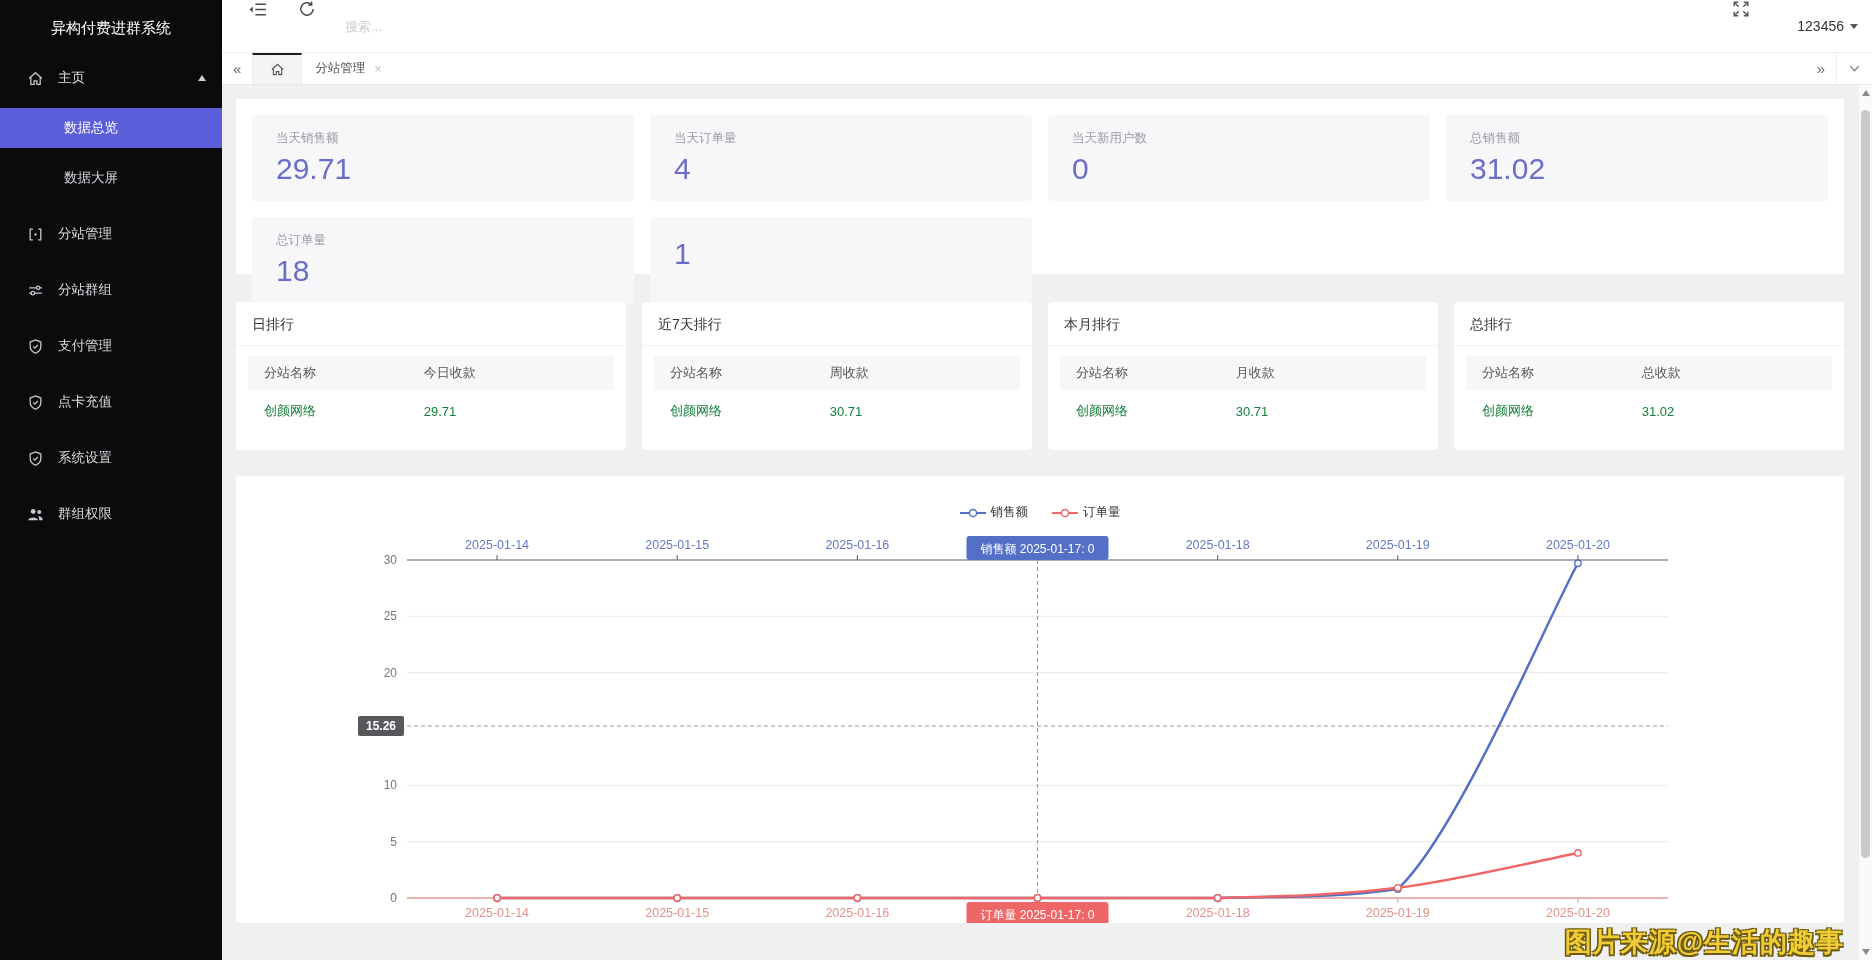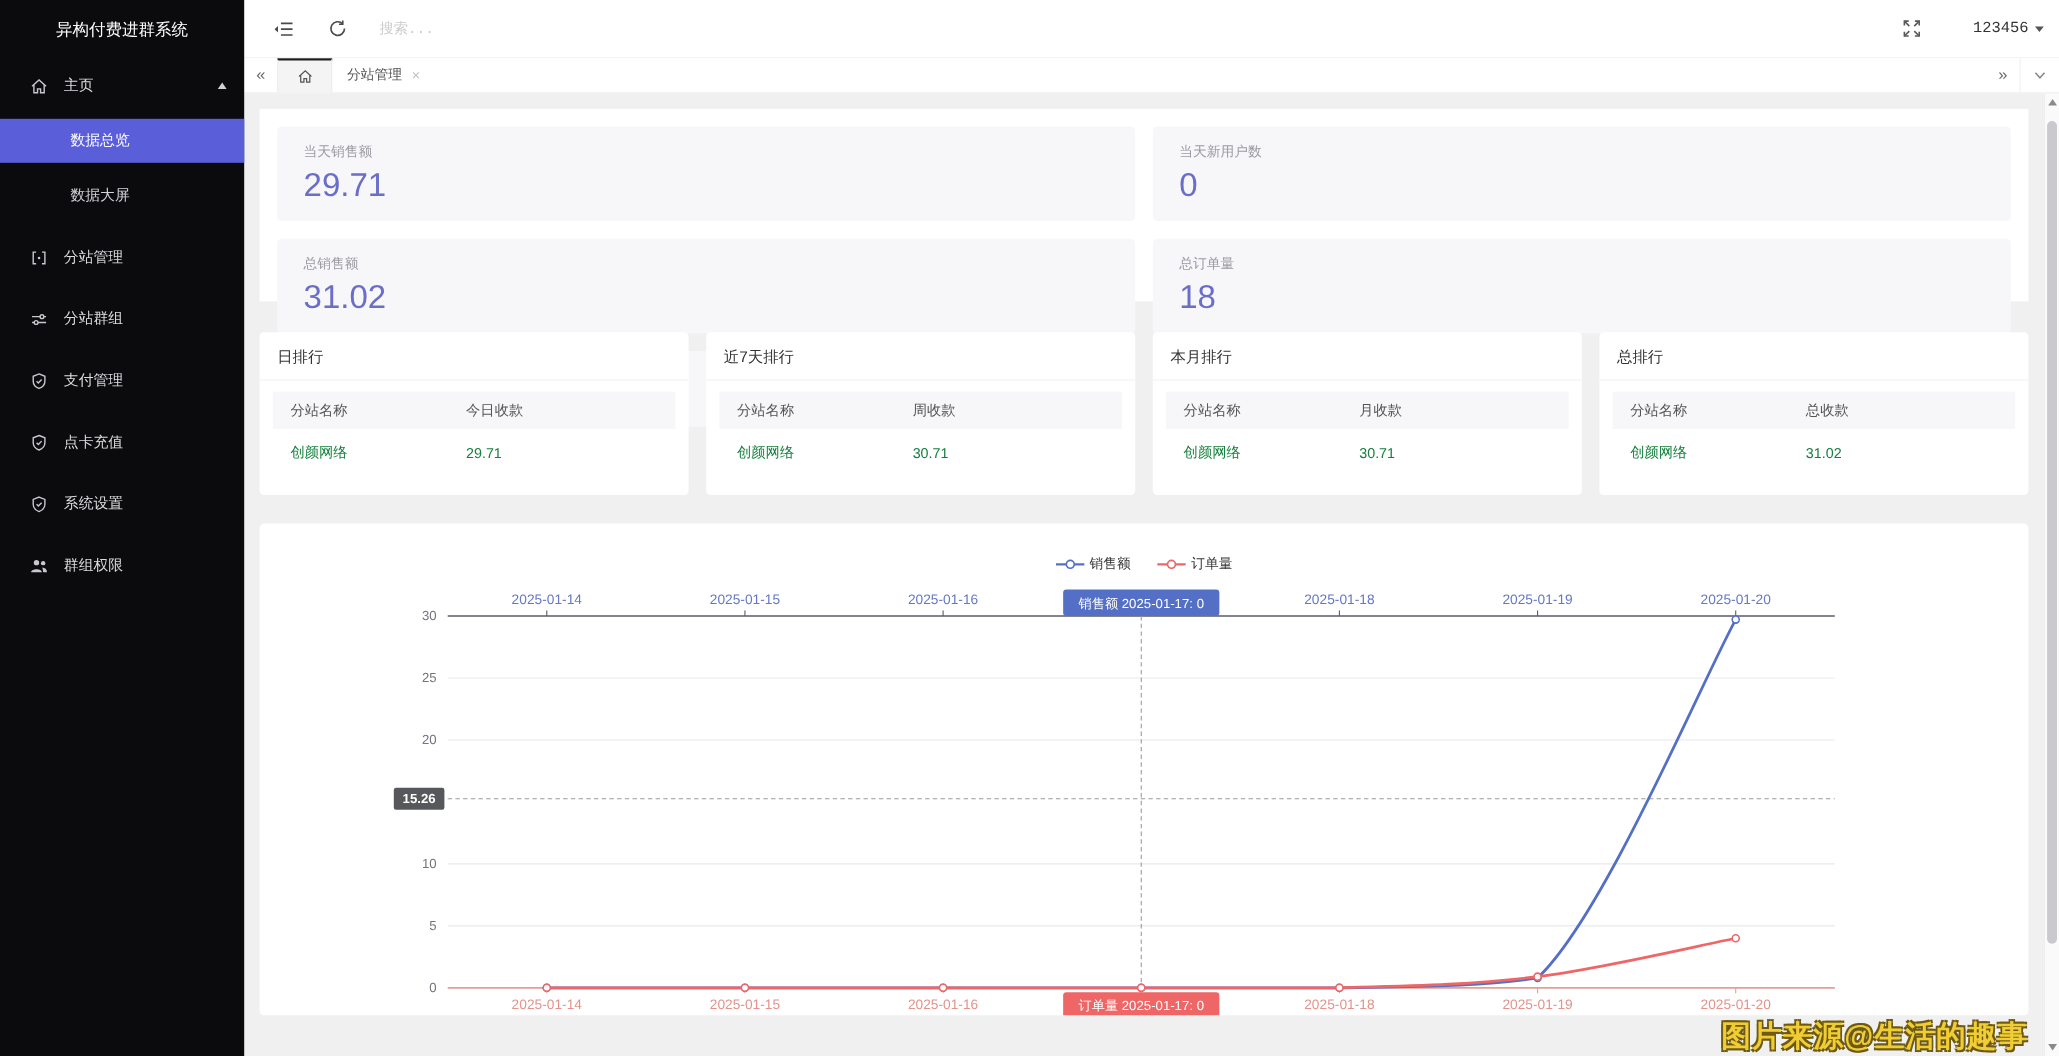--- a/index.html
+++ b/index.html
@@ -20,21 +20,21 @@
   .mi .ic svg { width:100%; height:100%; display:block; }
   .mi .caret-up { margin-left:auto; width:0; height:0;
     border-left:4.5px solid transparent; border-right:4.5px solid transparent;
     border-bottom:6px solid #cfcfd4; }
   .mi.sub { padding-left:64px; height:40px; color:#d4d4d8; }
   .mi.sub.active { background:var(--accent,#5b5ed9); color:#fff; margin-top:8px; }
   .mi.sub.plain { margin-top:10px; }
 
   
   .topbar { position:absolute; left:222px; right:0; top:0; height:53px; background:#fff;
-    border-bottom:1px solid #f0f0f0; display:flex; align-items:center; z-index:4;font-family:Liberation Mono, monospace; }
+    border-bottom:1px solid #f0f0f0; display:flex; z-index:4; }
   .tb-ic { width:19px; height:19px; color:#4a4a4a; cursor:pointer; }
   .tb-ic svg { width:100%; height:100%; display:block; }
   .menu-toggle { margin-left:26px; }
   .refresh { margin-left:31px; width:18px; height:18px; }
   .search-input { margin-left:29px; border:none; outline:none; font-size:13px; width:190px;
     color:#555; font-family:inherit; }
   .search-input::placeholder { color:#ccc; }
   .tb-spacer { flex:1; }
   .fullscreen { width:18px; height:18px; color:#5a5a5a; }
   .user-box { margin-left:47px; margin-right:14px; display:flex; align-items:center;
@@ -57,21 +57,21 @@
   .tab-right { margin-left:auto; display:flex; align-items:stretch; }
   .tab-caret-box { width:36px; display:flex; align-items:center; justify-content:center;
     border-left:1px solid #f0f0f0; cursor:pointer; }
   .tab-caret-box svg { width:11px; height:11px; color:#888; }
 
   
   .content { position:absolute; left:222px; right:0; top:85px; bottom:0;
     background:#f0f0f1; padding:14px 28px 0 14px; }
 
   .stats-panel { background:#fff; border-radius:0; padding:16px; height:175px;
-    display:grid; grid-template-columns:repeat(2,1fr); gap:16px; }
+    display:grid; grid-template-columns:repeat(4,1fr); gap:16px; }
   .stat-card { background:#f7f7f9; border-radius:4px; padding:15px 24px; }
   .stat-label { font-size:12.5px; color:#9a9aa2; }
   .stat-value { font-size:30px; color:var(--stat-value,#6b6ec9); margin-top:5px; }
 
   .rank-row { display:flex; gap:16px; margin-top:28px; height:148px; }
   .rank-card { flex:1; background:#fff; border-radius:4px; overflow:hidden; }
   .rank-title { padding:14px 16px 11px; font-size:14px; color:#333;
     border-bottom:1px solid #f2f2f2; }
   .rank-table { margin:10px 12px 0; font-size:13px; }
   .rank-head { display:flex; background:#f7f7f9; height:34px; align-items:center; color:#555; }
@@ -233,20 +233,24 @@
     </span>
   </span>
 </div>
 
 <div class="content">
 
   <div class="stats-panel">
     <div class="stat-card">
       <div class="stat-label">当天销售额</div>
       <div class="stat-value">29.71</div>
+    </div>
+    <div class="stat-card">
+      <div class="stat-label">当天订单量</div>
+      <div class="stat-value">4</div>
     </div>
     <div class="stat-card">
       <div class="stat-label">当天新用户数</div>
       <div class="stat-value">0</div>
     </div>
     <div class="stat-card">
       <div class="stat-label">总销售额</div>
       <div class="stat-value">31.02</div>
     </div>
     <div class="stat-card">

